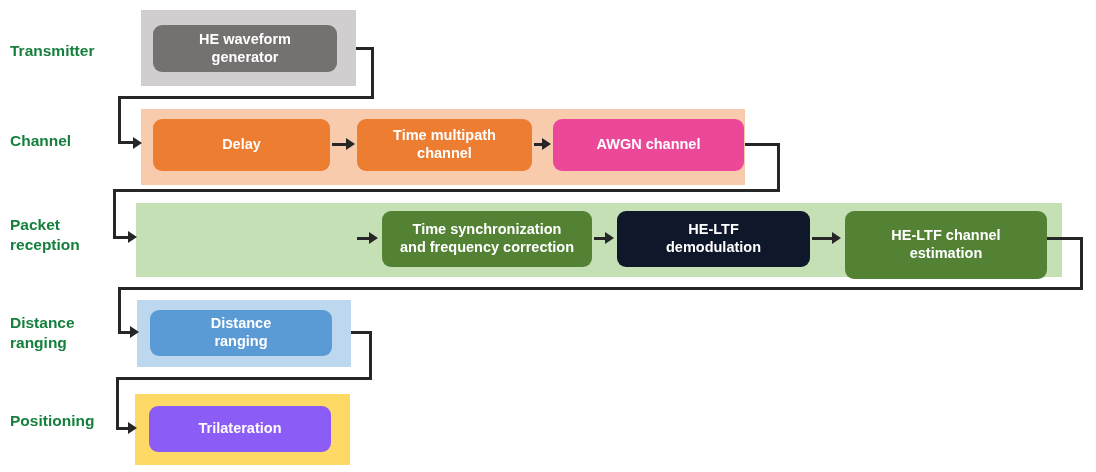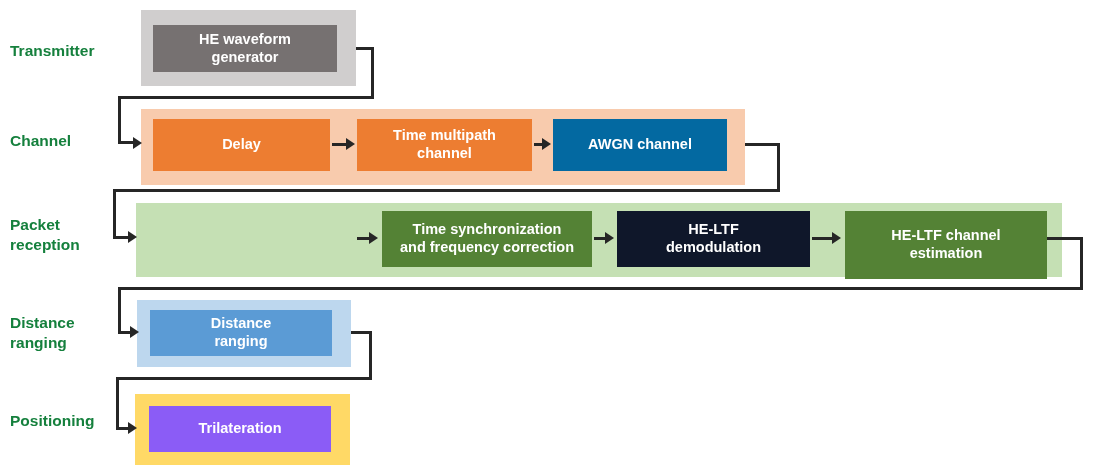--- a/index.html
+++ b/index.html
@@ -36,20 +36,21 @@
     display: flex;
     align-items: center;
     justify-content: center;
     text-align: center;
     color: #ffffff;
     font-weight: bold;
     font-size: 14.5px;
     line-height: 1.22;
     white-space: pre-line;
     padding: 2px 6px;
+    border-radius: 9px;
   }
   .conn {
     position: absolute;
     background: #262626;
   }
   .conn.h { height: 3px; }
   .conn.v { width: 3px; }
   .arrow-right {
     position: absolute;
     width: 0;
@@ -77,21 +78,21 @@
   <div class="row-label" style="left:10px; top:411px; width:130px;">Positioning</div>
 
   <div class="band" style="left:141px; top:10px; width:215px; height:76px; background:#D0CECE;"></div>
   <div class="node" style="left:153px; top:25px; width:184px; height:47px; background:#767171;">HE waveform
 generator</div>
 
   <div class="band" style="left:141px; top:109px; width:604px; height:76px; background:#F8CBAD;"></div>
   <div class="node" style="left:153px; top:119px; width:177px; height:52px; background:#ED7D31;">Delay</div>
   <div class="node" style="left:357px; top:119px; width:175px; height:52px; background:#ED7D31;">Time multipath
 channel</div>
-  <div class="node" style="left:553px; top:119px; width:174px; height:52px; background:#0369a1;">AWGN channel</div>
+  <div class="node" style="left:553px; top:119px; width:191px; height:52px; background:#ec4899;">AWGN channel</div>
 
   <div class="conn h" style="left:332px; top:143px; width:16px;"></div>
   <div class="arrow-right" style="left:346px; top:138px;"></div>
 
   <div class="conn h" style="left:534px; top:143px; width:10px;"></div>
   <div class="arrow-right" style="left:542px; top:138px;"></div>
 
   <div class="band" style="left:136px; top:203px; width:926px; height:74px; background:#C5E0B4;"></div>
   <div class="node" style="left:382px; top:211px; width:210px; height:56px; background:#548235;">Time synchronization
 and frequency correction</div>

